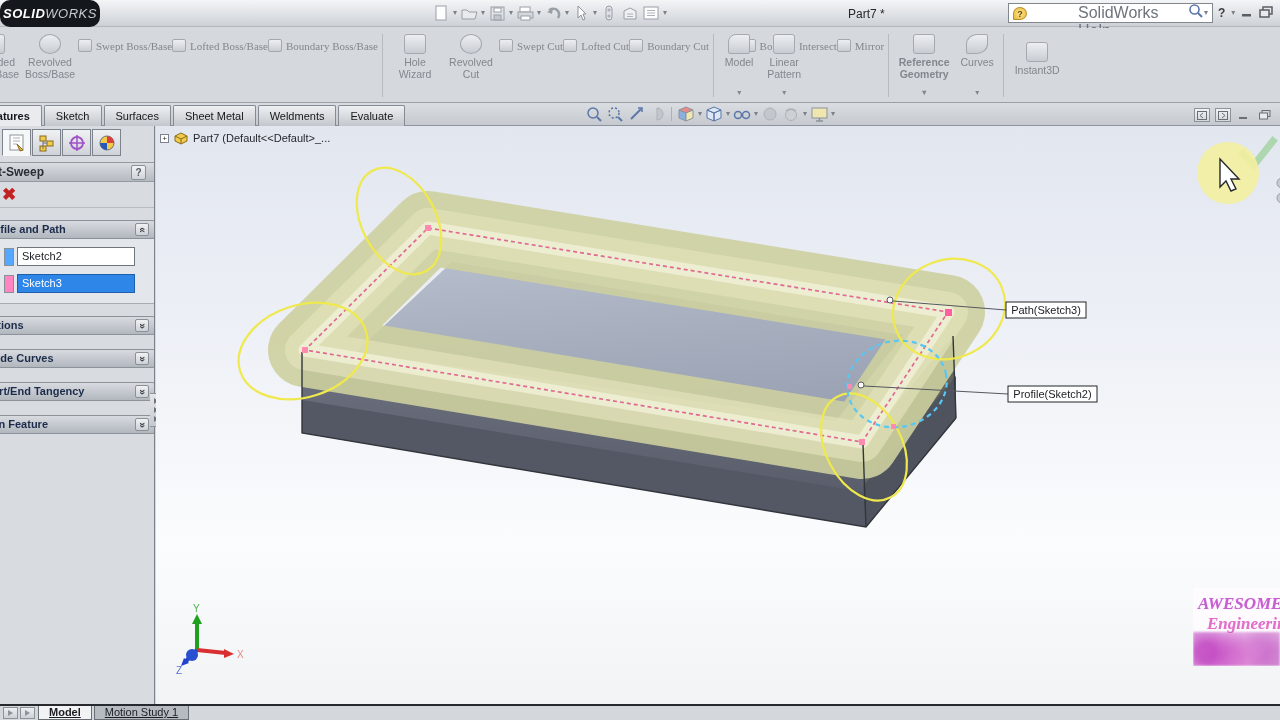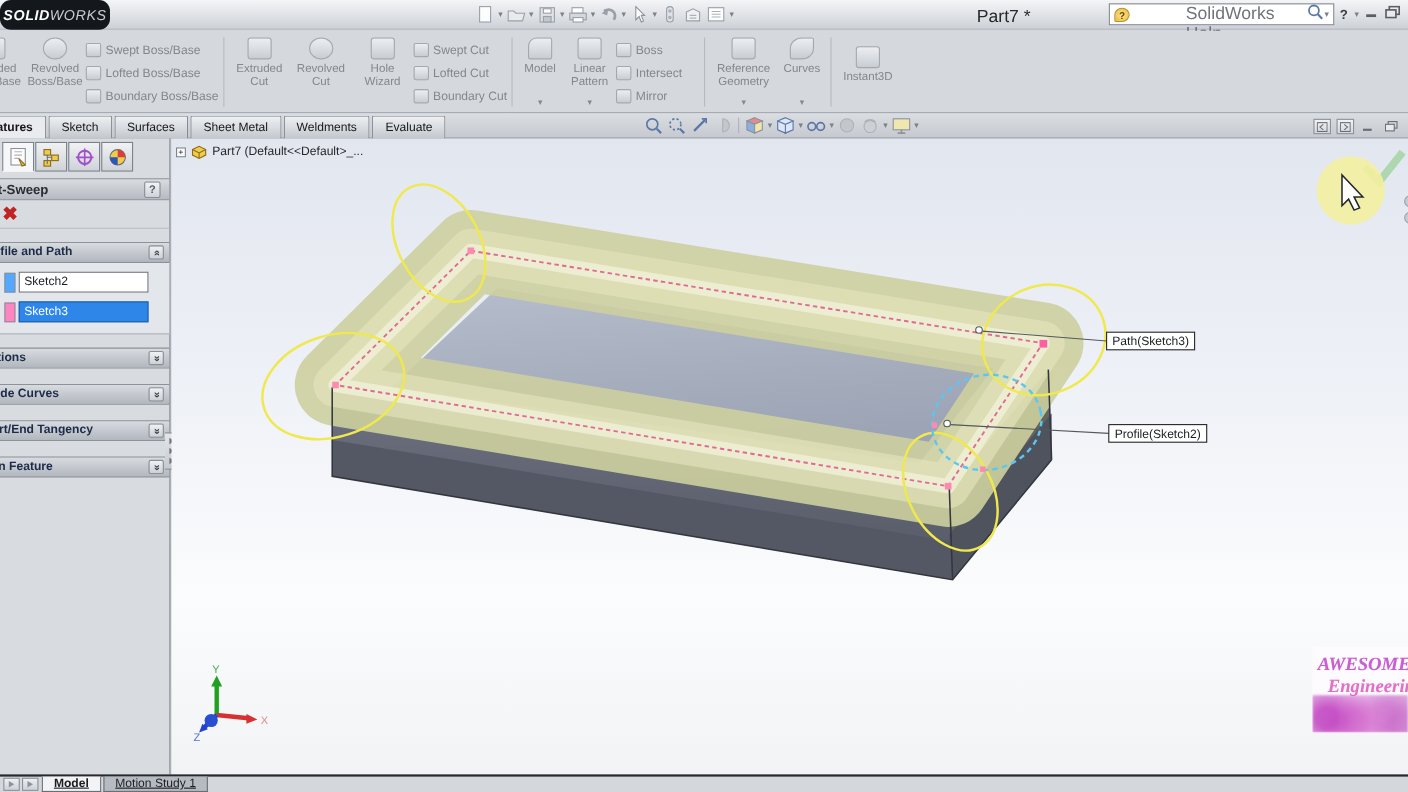--- a/index.html
+++ b/index.html
@@ -11,40 +11,40 @@
   #logo { position:absolute; left:0; top:0; width:100px; height:27px; background:#14171c;
     color:#fff; font-size:13px; line-height:27px; text-align:center; letter-spacing:.5px;border-radius:10px; }
   #logo .lb { font-weight:bold; font-style:italic; }
   #logo .ll { color:#c9ccd2; font-style:italic; }
   #menubar { position:absolute; left:104px; top:0; height:27px; display:flex; }
   .menu-item { height:27px; line-height:27px; padding:0 10px; font-size:12px; color:#1b1d21; }
   .pin { margin:6px 2px 0 4px; }
   #stdbar { position:absolute; left:432px; top:4px; display:flex; align-items:center; gap:3px; }
   .tb-ic { width:18px; height:18px; display:flex; align-items:center; justify-content:center; }
   .caret { font-size:8px; color:#7c8187; line-height:8px; }
-  #doc-title { position:absolute; left:888px; top:7px; font-size:16px; color:#26282c; }
+  #doc-title { position:absolute; left:848px; top:7px; font-size:12px; color:#26282c; }
   #searchbox { position:absolute; left:1008px; top:3px; width:205px; height:20px; background:#fff;
     border:1px solid #83888f; display:flex; align-items:center; padding:0 4px; }
   .balloon { width:14px; height:13px; background:radial-gradient(#ffe98a,#e9b63e); border:1px solid #b98f2a;
     border-radius:50% 50% 50% 10%; font-size:9px; font-weight:bold; color:#5a4a10; text-align:center; line-height:13px; }
   #search-text { flex:1; font-size:16px; color:#6f747c; padding-left:6px;margin-left:45px; }
   #win-controls { position:absolute; left:1218px; top:4px; display:flex; align-items:center; gap:6px; color:#3a3d42; }
 
   
   #ribbon { position:absolute; left:0; top:28px; width:1280px; height:75px; background:#d5d8dd;
     border-bottom:1px solid #9aa0a8; overflow:hidden; }
   #ribbon-inner { position:absolute; left:-34px; top:0; display:flex; height:75px; align-items:stretch; }
   .rsep { width:1px; background:#b7bbc1; margin:6px 4px; }
   .rgroup { display:flex; align-items:flex-start; padding-top:4px; }
   .rbig { width:56px; display:flex; flex-direction:column; align-items:center; padding-top:2px; position:relative; height:66px; }
   .ricon { width:22px; height:20px; border:1px solid #a4a9b0; border-radius:3px;
     background:linear-gradient(#eceef1,#c9cdd3); margin-bottom:2px; }
   .rlabel { font-size:10.5px; color:#83878e; text-align:center; line-height:12px; }
   .rbig .gcaret { position:absolute; bottom:1px; font-size:8px; color:#84888f; }
-  .rstack { display:flex; flex-direction:column; justify-content:flex-end; padding-top:3px; }
+  .rstack { display:flex; flex-direction:row; justify-content:flex-end; padding-top:3px;font-family:Liberation Serif, serif; }
   .rsmall { display:flex; align-items:center; height:21px; gap:4px; }
   .sicon { width:14px; height:13px; border:1px solid #a4a9b0; border-radius:2px;
     background:linear-gradient(#eceef1,#c9cdd3); flex:0 0 auto; }
   .rsmall span.slab { font-size:11px; color:#83878e; white-space:nowrap; }
 
   
   #subbar { position:absolute; left:0; top:103px; width:1280px; height:23px;
     background:linear-gradient(#dadde1,#c6cad0); border-bottom:1px solid #8d939b; }
   #cmdtabs { position:absolute; left:-28px; top:2px; display:flex; gap:2px; }
   .ctab { height:21px; line-height:20px; padding:0 11px; font-size:11px; color:#15171a;
@@ -248,29 +248,25 @@
         <div class="rsmall">
             <span class="sicon"></span>
             <span class="slab">Boundary Boss/Base</span>
           </div>
       </div>
     </div>
     <div class="rsep"></div>
     <div class="rgroup">
       <div class="rbig">
         <div class="ricon"></div>
-        <div class="rlabel">Extruded Cut</div>
+        <div class="rlabel">Hole Wizard</div>
       </div>
       <div class="rbig">
         <div class="ricon" style="border-radius:50%;"></div>
         <div class="rlabel">Revolved Cut</div>
-      </div>
-      <div class="rbig">
-        <div class="ricon"></div>
-        <div class="rlabel">Hole Wizard</div>
       </div>
       <div class="rstack">
         <div class="rsmall">
             <span class="sicon"></span>
             <span class="slab">Swept Cut</span>
           </div>
         <div class="rsmall">
             <span class="sicon"></span>
             <span class="slab">Lofted Cut</span>
           </div>
@@ -302,21 +298,21 @@
             <span class="slab">Intersect</span>
           </div>
         <div class="rsmall">
             <span class="sicon"></span>
             <span class="slab">Mirror</span>
           </div>
       </div>
     </div>
     <div class="rsep"></div>
     <div class="rgroup">
-      <div class="rbig" style="width:62px;">
+      <div class="rbig" style="width:62px;font-weight:bold;">
         <div class="ricon"></div>
         <div class="rlabel">Reference Geometry</div>
         <div class="gcaret">▾</div>
       </div>
       <div class="rbig" style="width:44px;">
         <div class="ricon" style="border-radius:50% 2px 50% 2px;"></div>
         <div class="rlabel">Curves</div>
         <div class="gcaret">▾</div>
       </div>
     </div>

